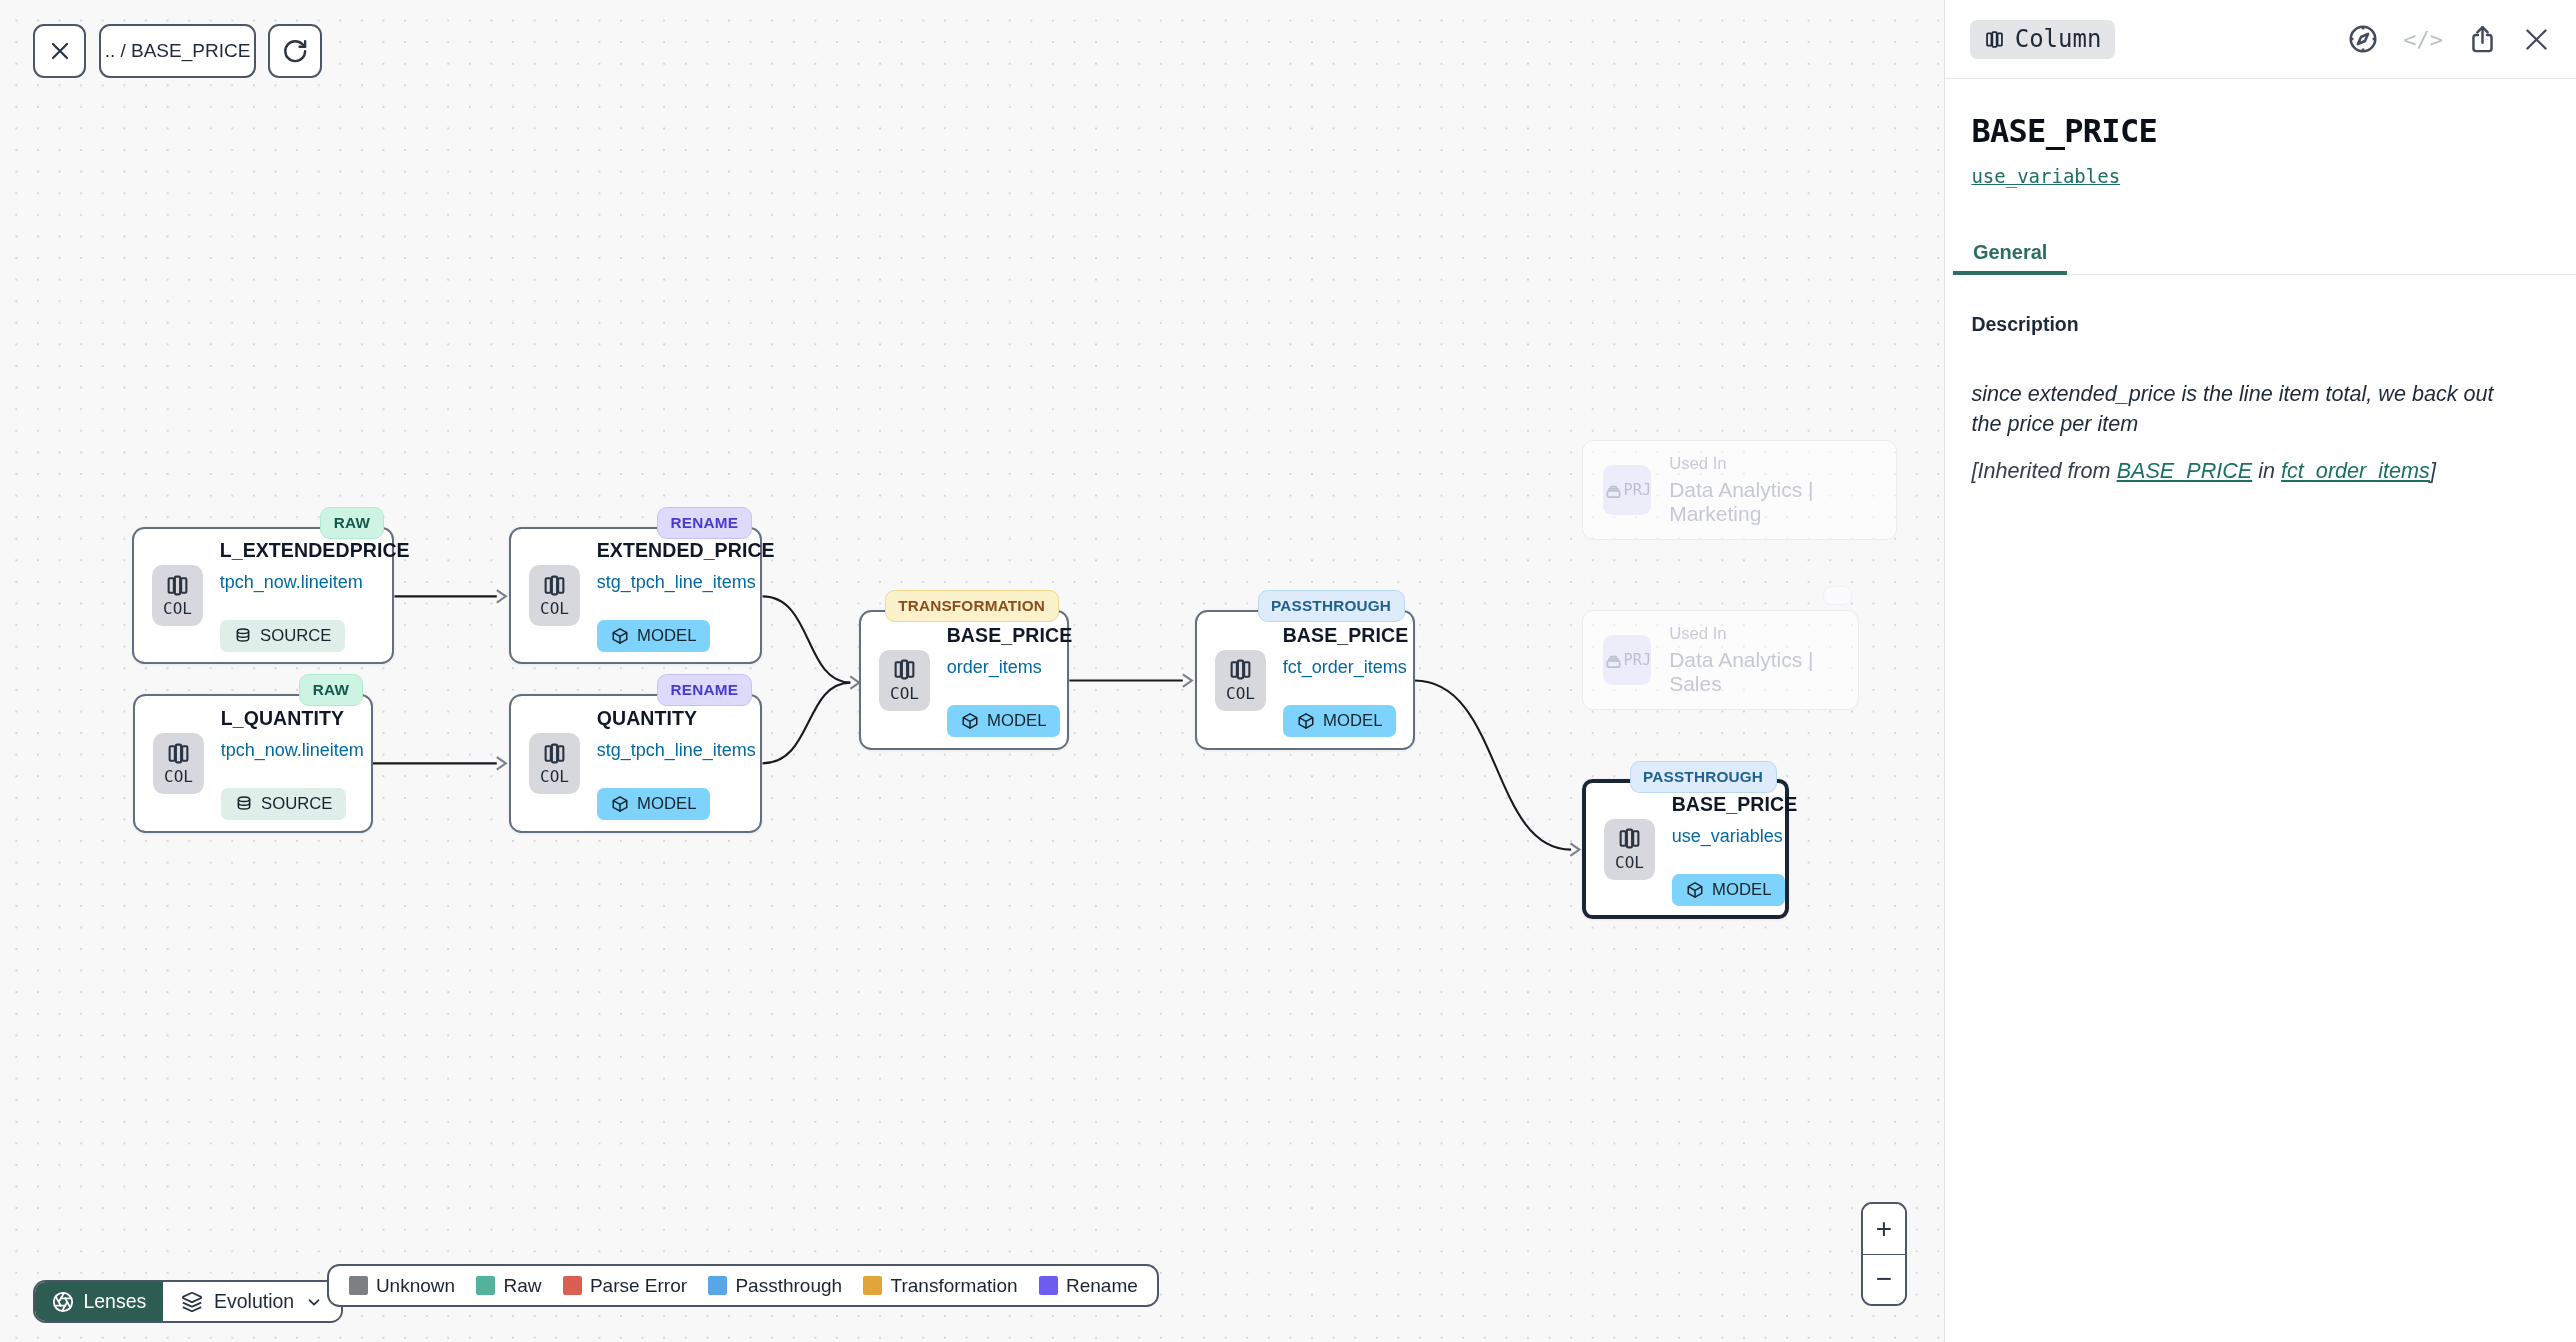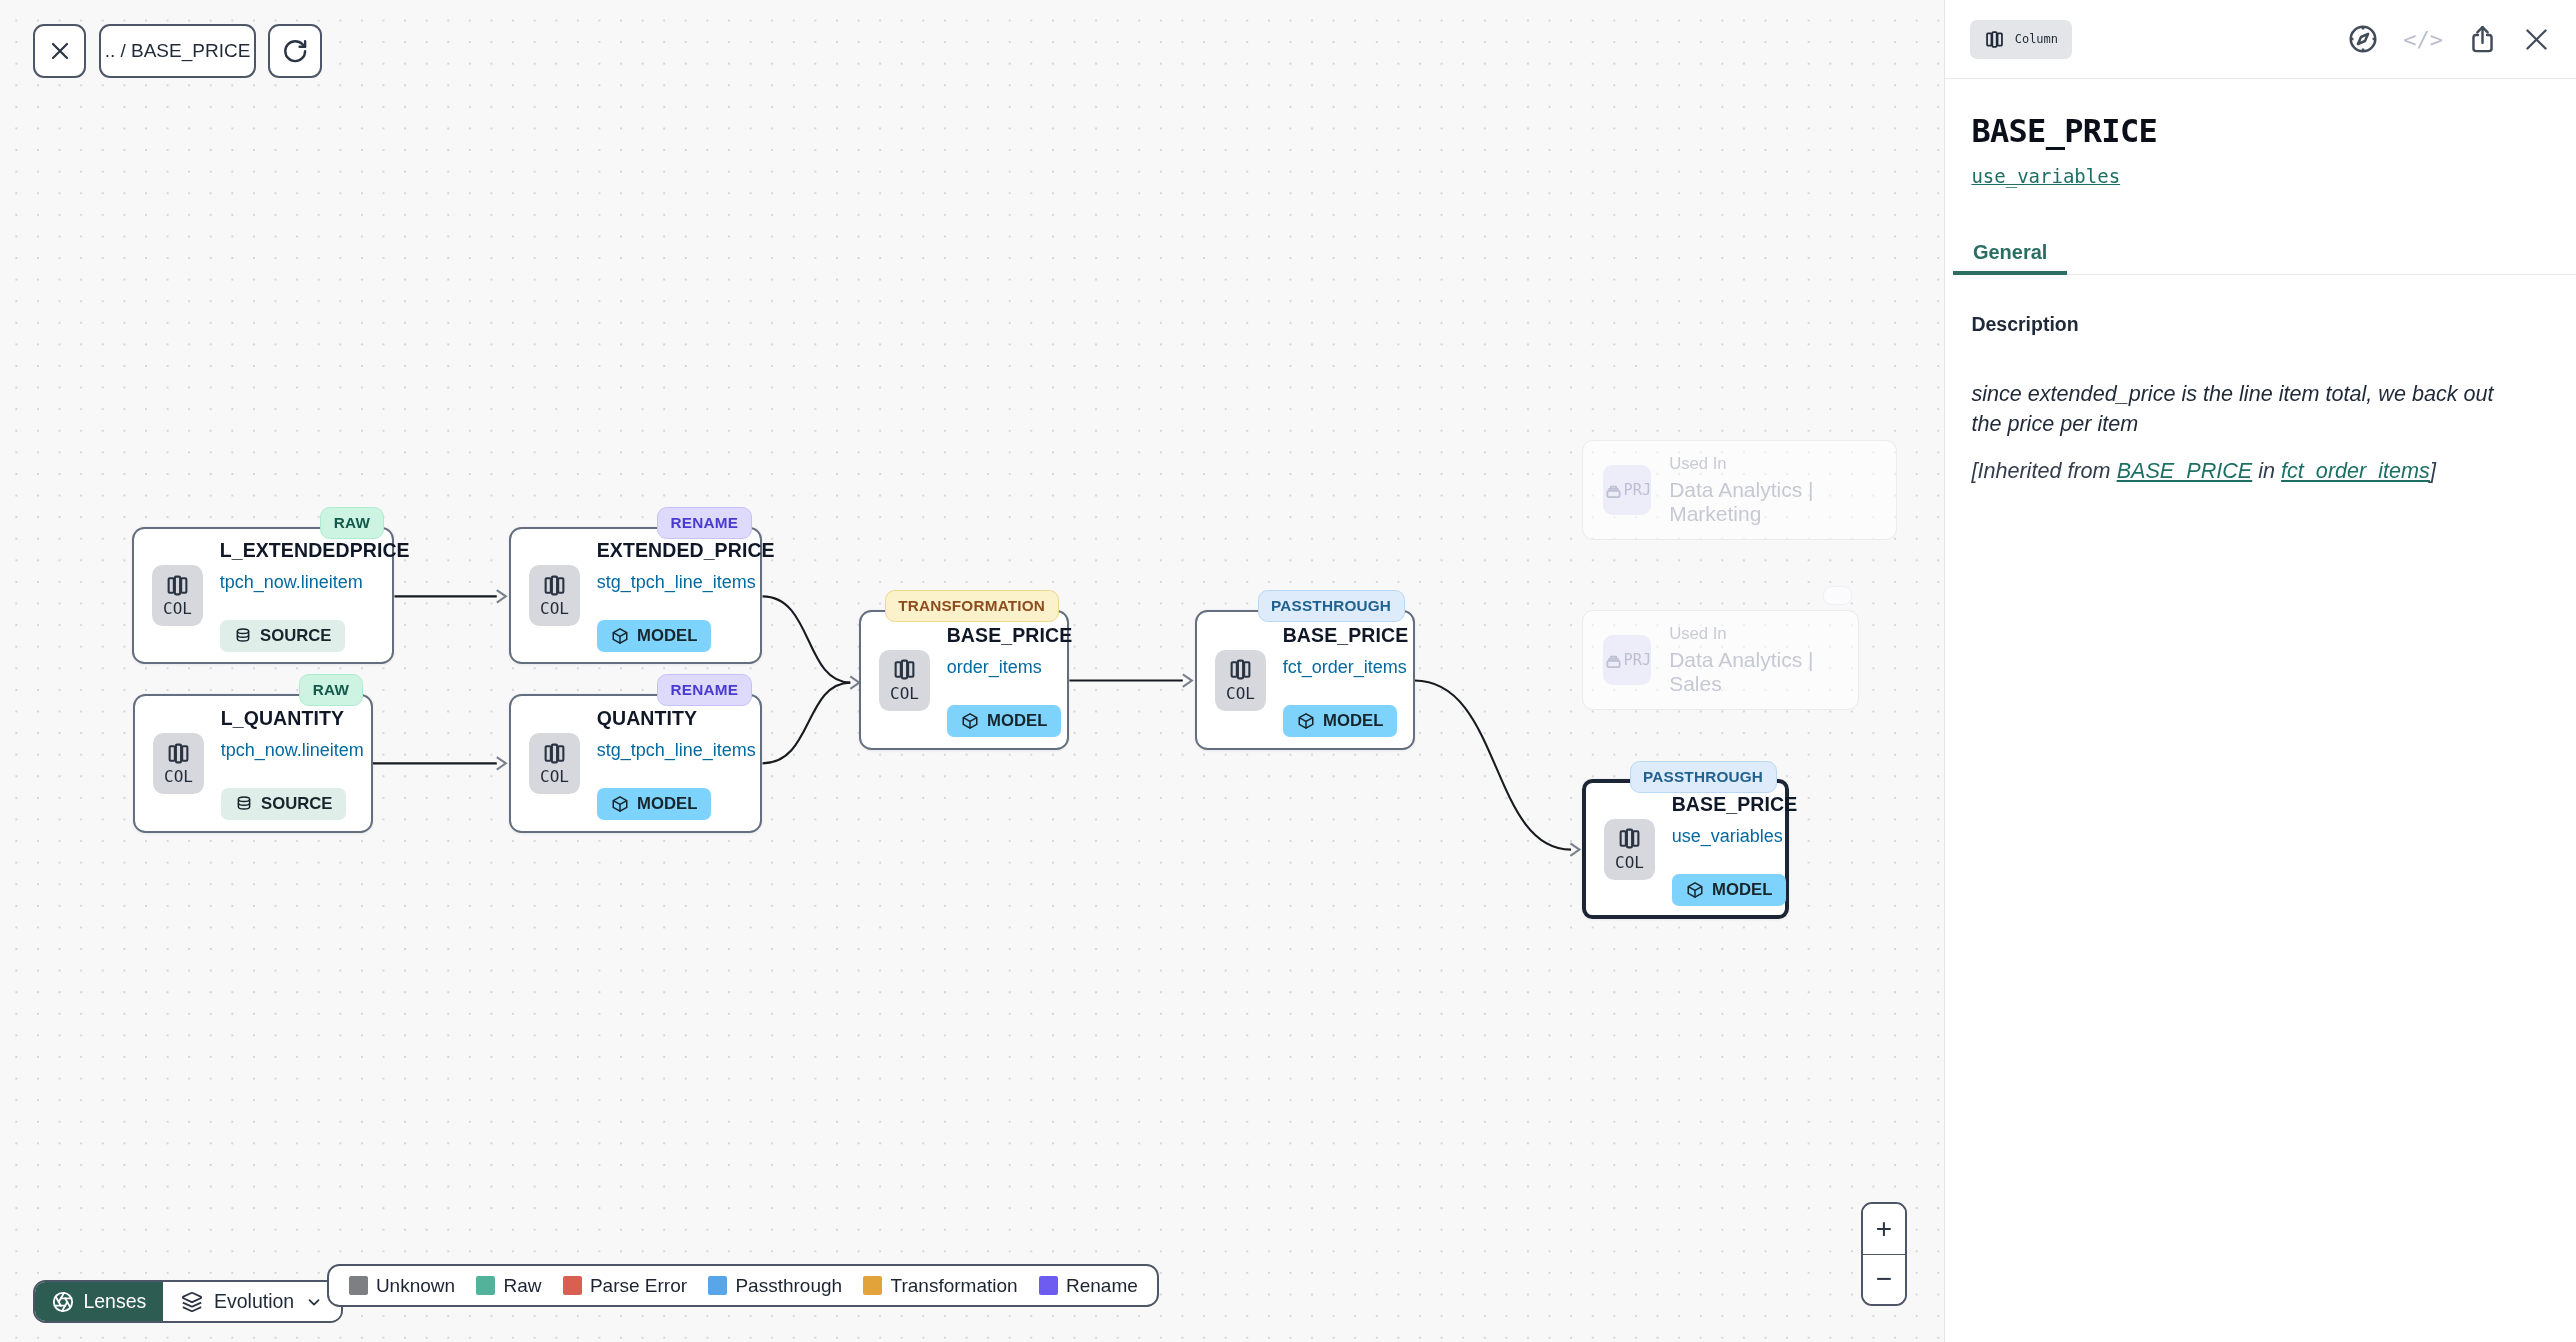--- a/index.html
+++ b/index.html
@@ -26,21 +26,21 @@
     display:flex; align-items:center; gap:16.7px; padding-left:18px;
     box-shadow:0 0.7px 2.8px rgba(16,24,40,.07); }
   .node.selected { border:4.2px solid #1b2533; border-radius:10.4px; }
   .colbox { width:51px; height:61px; background:#d7d8dd; border-radius:10.4px; flex:0 0 auto;
     display:flex; flex-direction:column; align-items:center; justify-content:center; gap:1.4px; }
   .colbox .collabel { font-family:"DejaVu Sans Mono", monospace; font-size:16px; color:#1f2937; }
   .node-text { display:flex; flex-direction:column; align-items:flex-start; gap:10px; }
   .node-title { font-size:19.5px; font-weight:700; color:#101828; letter-spacing:0.1px; }
   .node-sub { font-size:18px; color:#0369a1; }
   .kind-chip { display:inline-flex; align-items:center; gap:8.4px; height:32px; padding:0 14px;
-    border-radius:7px; font-size:16.7px; font-weight:700; color:#16242c; margin-top:17px; }
+    border-radius:7px; font-size:16.7px; font-weight:400; color:#16242c; margin-top:17px; }
   .k-source { background:#dfeee9; }
   .k-model  { background:#7dd3fc; }
   .status-badge { position:absolute; top:-22px; right:8.4px; height:32px; padding:0 12.5px;
     border-radius:9.7px; font-size:15.3px; font-weight:700; display:flex; align-items:center;
     letter-spacing:0.2px; border:1.4px solid transparent; }
   .b-raw   { background:#cdf4e3; border-color:#aeeccf; color:#14594c; }
   .b-ren   { background:#dedafc; border-color:#c7c0f8; color:#4a3bd0; }
   .b-tra   { background:#fbf2cb; border-color:#eed88c; color:#8d4c1d; }
   .b-pas   { background:#ddebfa; border-color:#b7d9f6; color:#21618f; }
 
@@ -75,21 +75,21 @@
   .zoomctl button { flex:1; background:#fff; border:none; font-size:28px; color:#2b3442;
     cursor:pointer; line-height:1; font-family:"Liberation Sans",sans-serif; }
   .zoomctl button:first-child { border-bottom:1.4px solid #4d5666; }
 
   
   .panel { position:absolute; left:1944px; top:0; width:632px; height:1343px; background:#fff;
     border-left:0.7px solid #e4e4e8; }
   .panel-header { height:79px; display:flex; align-items:center; justify-content:space-between;
     padding:0 25px; border-bottom:1.4px solid #e8e8ec; }
   .chip { display:flex; align-items:center; gap:9.7px; background:#e3e5e9; border-radius:7px;
-    height:39px; padding:0 14px; font-family:"DejaVu Sans Mono", monospace; font-size:12px;
+    height:39px; padding:0 14px; font-family:"DejaVu Sans Mono", monospace; font-size:24px;
     color:#1f2937; }
   .panel-actions { display:flex; align-items:center; gap:24px; }
   .icon-btn { background:none; border:none; cursor:pointer; display:flex; align-items:center; }
   .code-glyph { font-family:"DejaVu Sans Mono", monospace; font-size:22px; color:#b9bfca; }
   .panel-body { padding:0 26.4px; }
   .panel-title { font-family:"DejaVu Sans Mono", monospace; font-weight:700; font-size:32px;
     color:#0a0f1a; margin-top:33px; letter-spacing:-0.7px; }
   .model-link { display:inline-block; margin-top:15.3px; font-family:"DejaVu Sans Mono", monospace;
     font-size:19px; color:#1d6f64; text-decoration:underline; cursor:pointer; }
   .tabs { margin-top:46px; border-bottom:1.4px solid #e8e8ec; margin-left:-18px; margin-right:-26.4px; }

